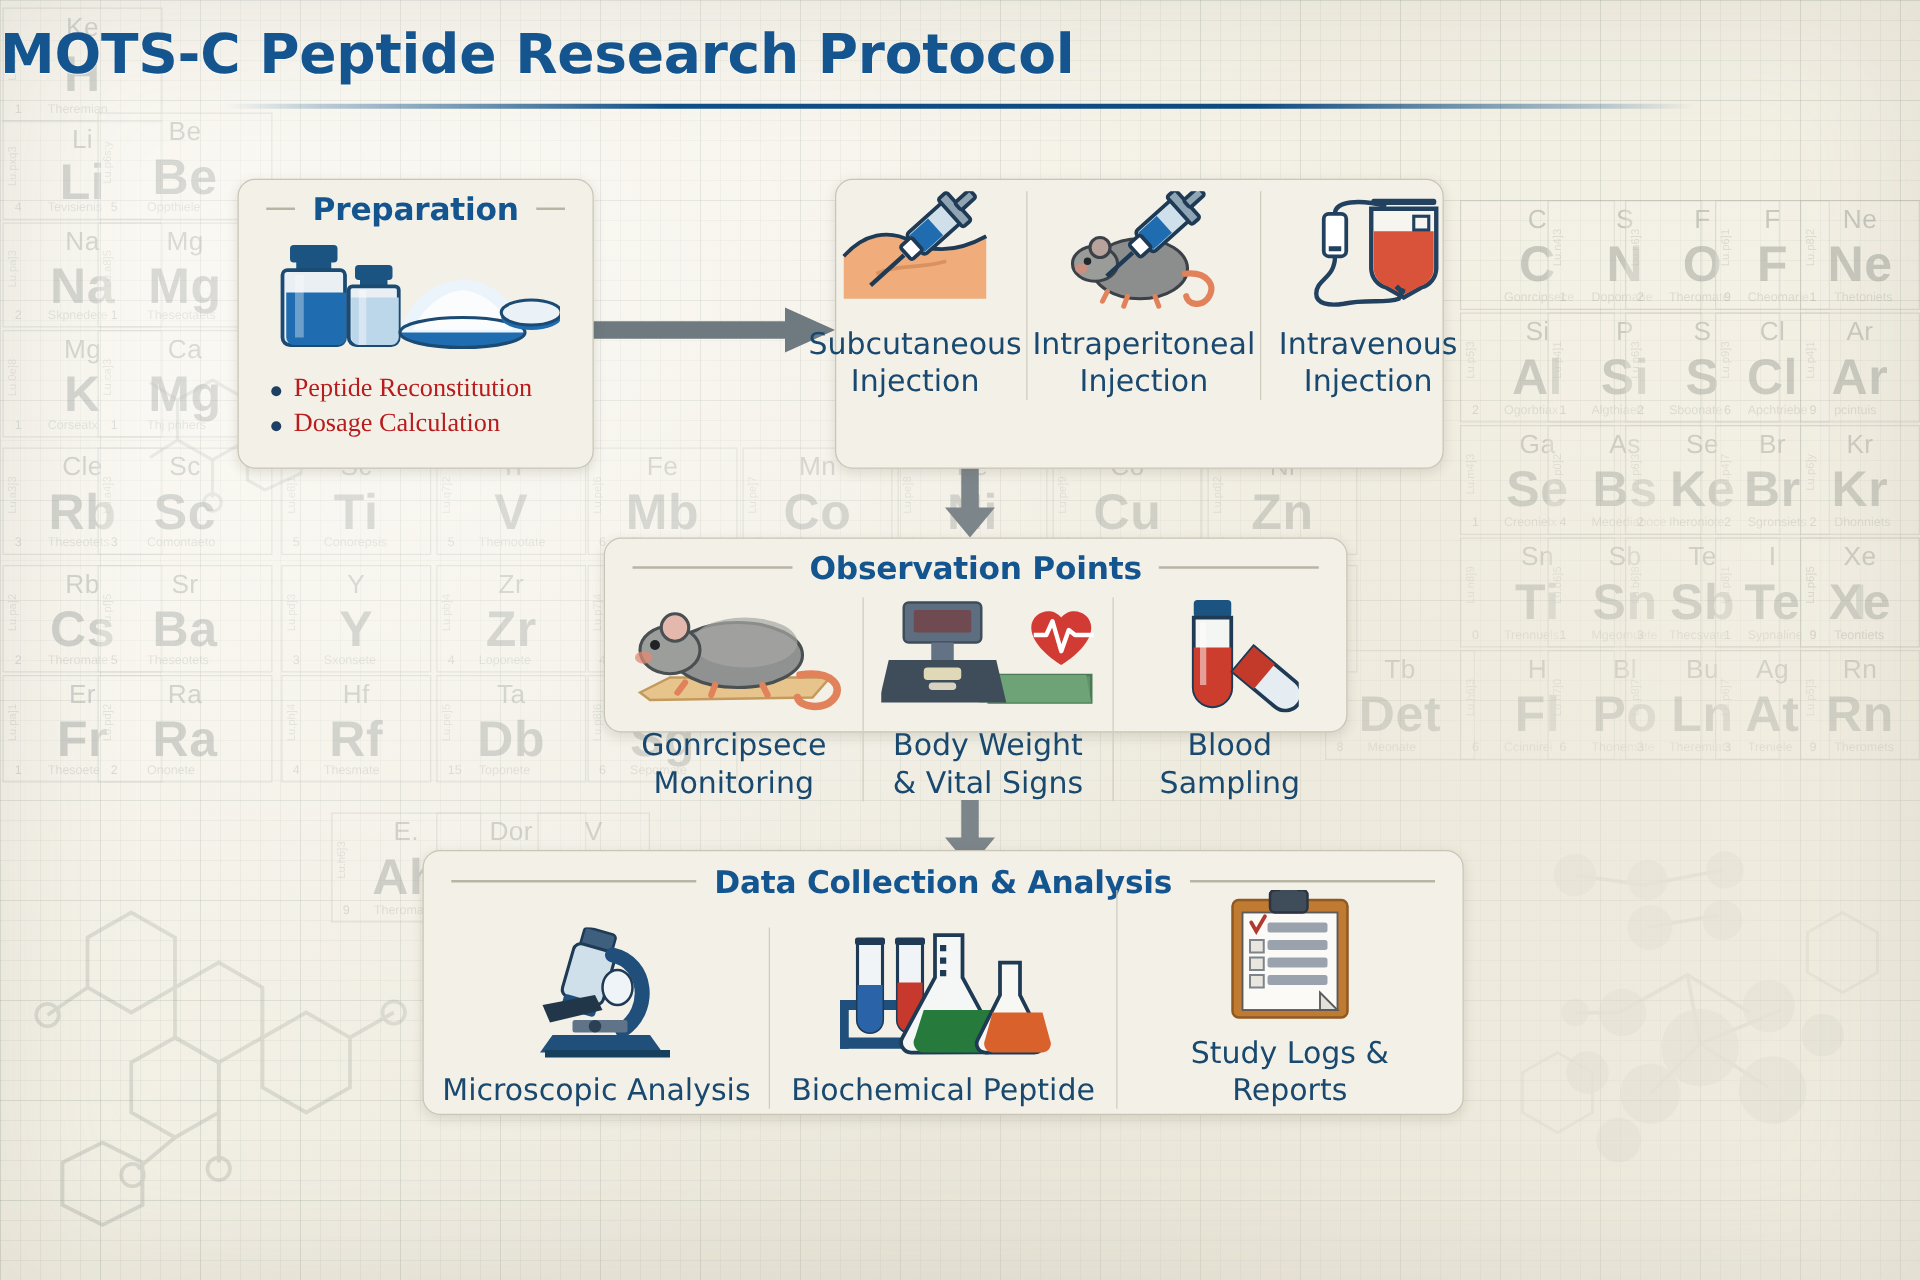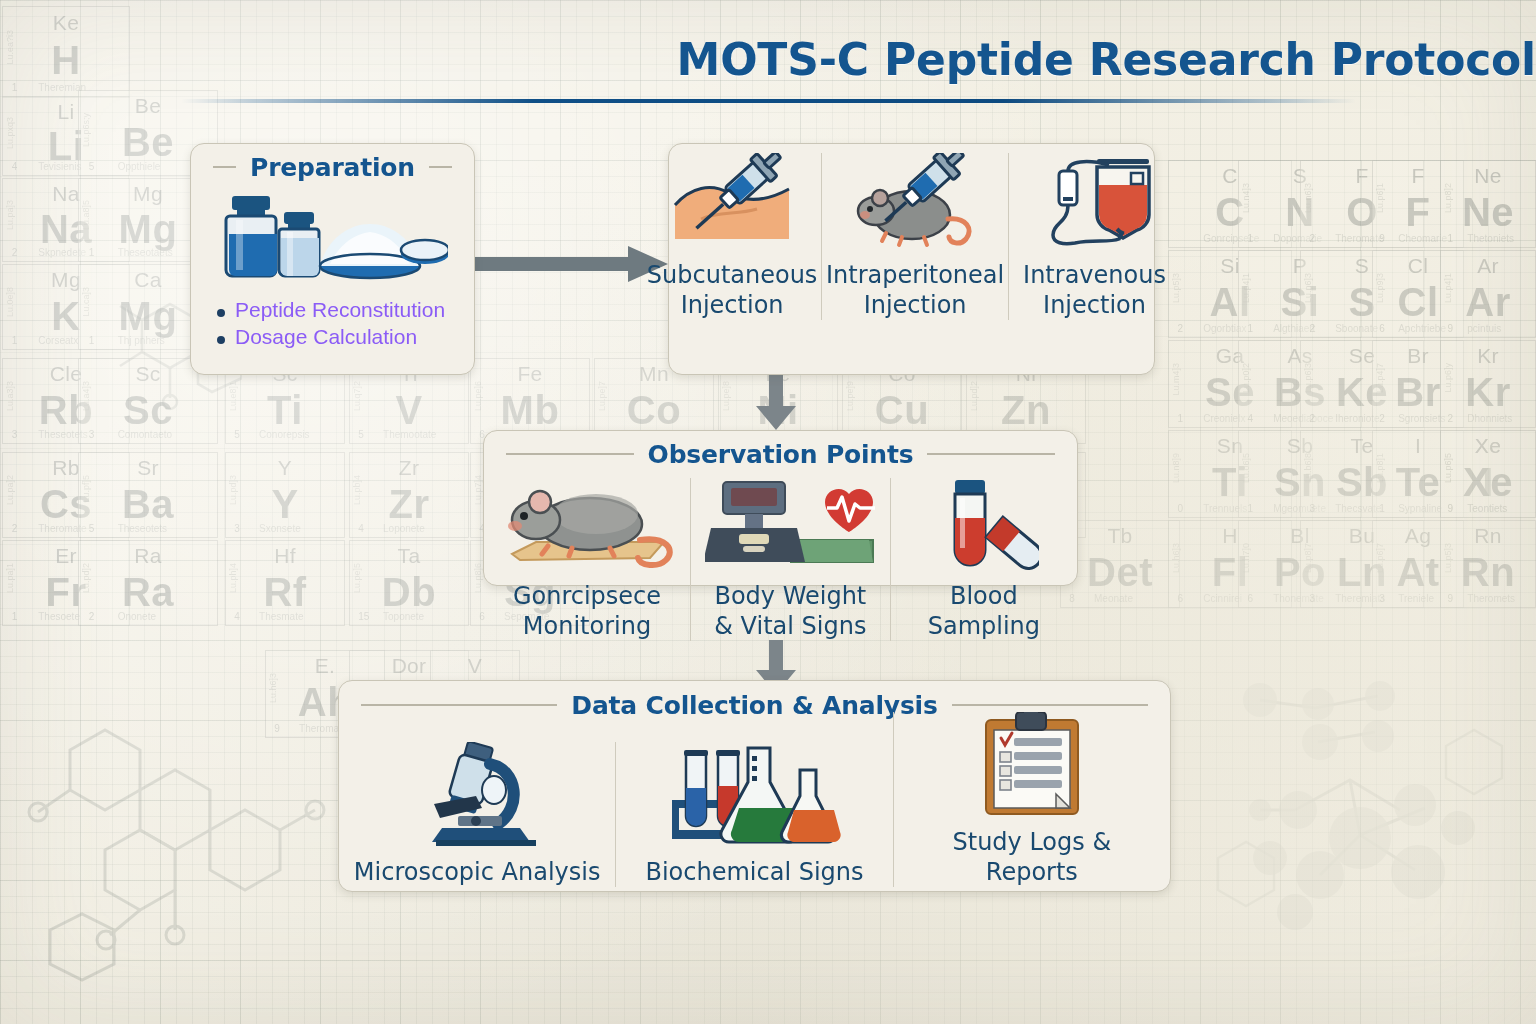--- a/index.html
+++ b/index.html
@@ -70,21 +70,21 @@
   }
   .pt-side{
     position:absolute;top:26%;left:2px;font-size:9px;opacity:.55;
     writing-mode:vertical-rl;transform:rotate(180deg);
   }
 
   
   .mol{position:absolute;pointer-events:none;}
 
   
-  #title-block{position:absolute;left:0;right:0;top:34px;text-align:right;}
+  #title-block{position:absolute;left:0;right:0;top:18px;text-align:left;}
   #title-text{
     font-family:"DejaVu Sans", sans-serif;
     font-size:44px;font-weight:700;color:#14558f;
     letter-spacing:-.2px;
     text-shadow:0 1px 0 rgba(255,255,255,.7);
   }
   #title-rule{
     margin:14px auto 0;width:1175px;height:4px;
     background:linear-gradient(to right,
       rgba(18,85,143,0) 0%, rgba(18,85,143,.25) 6%,
@@ -117,22 +117,22 @@
   }
   .item + .item{border-left:1.5px solid #cfcbbd;}
   .icon-box{display:flex;align-items:flex-end;justify-content:center;}
   .item-label{
     font-family:"DejaVu Sans", sans-serif;
     font-size:24px;font-weight:400;color:#19496f;text-align:center;
     line-height:1.22;margin-top:12px;
   }
   .bullets{margin:0;padding:0;list-style:none;}
   .bullets li{
-    font-family:Liberation Sans, sans-serif;
-    font-size:21px;color:#8b5cf6;margin:3px 0;
+    font-family:Liberation Serif, serif;
+    font-size:21px;color:#b91c1c;margin:3px 0;
     display:flex;align-items:baseline;gap:10px;
   }
   .bullets li .dot{
     width:8px;height:8px;border-radius:50%;background:#1d3f63;flex:0 0 8px;
   }
 
   
   .arrow{position:absolute;pointer-events:none;}
 
   
@@ -861,21 +861,21 @@
           <path d="M82,6 h22 v34 l26,48 a8,8 0 0 1 -7,12 h-60 a8,8 0 0 1 -7,-12 l26,-48 z" fill="#f4f7f5" stroke="#1e3a55" stroke-width="3"></path>
           <path d="M73,66 l-7,22 a8,8 0 0 0 7,12 h60 a8,8 0 0 0 7,-12 l-7,-22 z" fill="#267a3c"></path>
           <rect x="86" y="14" width="5" height="5" fill="#1e3a55"></rect>
           <rect x="86" y="24" width="5" height="5" fill="#1e3a55"></rect>
           <rect x="86" y="34" width="5" height="5" fill="#1e3a55"></rect>
 
           <path d="M134,28 h16 v26 l18,36 a7,7 0 0 1 -6,10 h-40 a7,7 0 0 1 -6,-10 l18,-36 z" fill="#f7f8f4" stroke="#1e3a55" stroke-width="3"></path>
           <path d="M128,68 l-6,22 a7,7 0 0 0 6,10 h40 a7,7 0 0 0 6,-10 l-6,-22 z" fill="#d9622c"></path>
         </svg>
         <div class="item-label">
-          <span>Biochemical Signs</span>
+          <span>Biochemical Peptide</span>
         </div>
       </div>
 
       <div class="item" style="width:276px">
         <svg width="100" height="104" viewBox="0 0 100 104">
           <rect x="4" y="8" width="92" height="94" rx="5" fill="#c07a32" stroke="#8f5a20" stroke-width="2"></rect>
           <rect x="12" y="18" width="76" height="78" fill="#fbfaf6" stroke="#5b5b5b" stroke-width="1.5"></rect>
           <path d="M74,82 l14,14 h-14 z" fill="#e3e1da" stroke="#5b5b5b" stroke-width="1.5"></path>
           <rect x="34" y="0" width="30" height="18" rx="4" fill="#3f4c5a" stroke="#2b3440" stroke-width="2"></rect>
           <rect x="42" y="-4" width="14" height="8" rx="3" fill="#3f4c5a"></rect>

